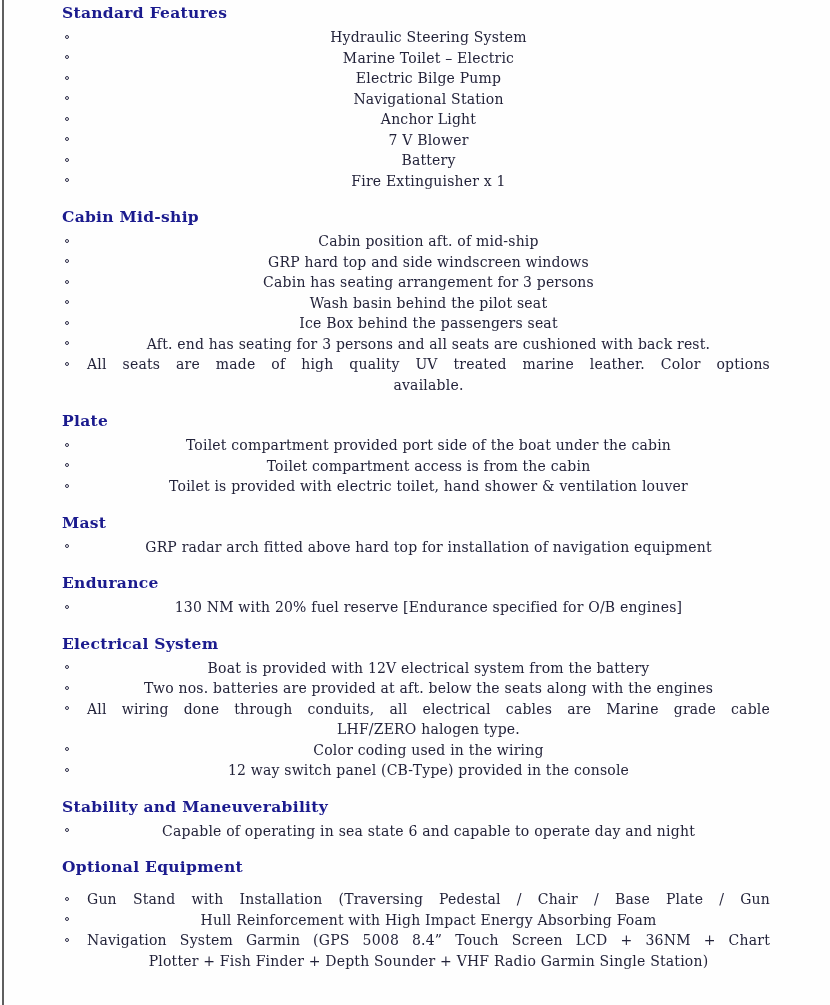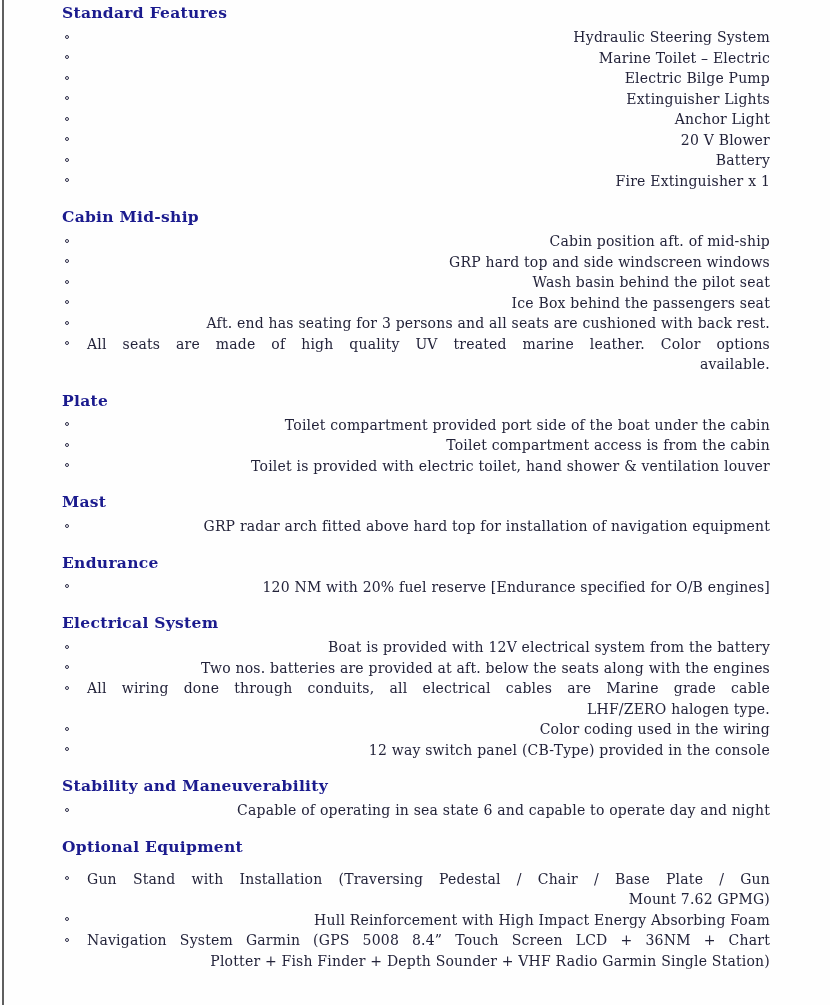--- a/index.html
+++ b/index.html
@@ -61,21 +61,21 @@
     border:1.5px solid var(--bullet);
     border-radius:50%;
     background:transparent;
   }
   .item-text{width:683px;}
   .line{
     font-size:14px;
     line-height:20.5px;
     letter-spacing:0.2px;
     color:var(--body);
-    text-align:right;
+    text-align:center;
   }
   .line.jf{
     text-align:justify;
     text-align-last:justify;
   }
 </style>
 </head>
 <body>
 
 <div class="page">
@@ -98,33 +98,33 @@
           </li>
           <li>
             <span class="bullet"></span>
             <div class="item-text">
               <div class="line">Electric Bilge Pump</div>
             </div>
           </li>
           <li>
             <span class="bullet"></span>
             <div class="item-text">
-              <div class="line">Extinguisher Lights</div>
+              <div class="line">Navigational Station</div>
             </div>
           </li>
           <li>
             <span class="bullet"></span>
             <div class="item-text">
               <div class="line">Anchor Light</div>
             </div>
           </li>
           <li>
             <span class="bullet"></span>
             <div class="item-text">
-              <div class="line">20 V Blower</div>
+              <div class="line">7 V Blower</div>
             </div>
           </li>
           <li>
             <span class="bullet"></span>
             <div class="item-text">
               <div class="line">Battery</div>
             </div>
           </li>
           <li>
             <span class="bullet"></span>
@@ -140,20 +140,26 @@
           <li>
             <span class="bullet"></span>
             <div class="item-text">
               <div class="line">Cabin position aft. of mid-ship</div>
             </div>
           </li>
           <li>
             <span class="bullet"></span>
             <div class="item-text">
               <div class="line">GRP hard top and side windscreen windows</div>
+            </div>
+          </li>
+          <li>
+            <span class="bullet"></span>
+            <div class="item-text">
+              <div class="line">Cabin has seating arrangement for 3 persons</div>
             </div>
           </li>
           <li>
             <span class="bullet"></span>
             <div class="item-text">
               <div class="line">Wash basin behind the pilot seat</div>
             </div>
           </li>
           <li>
             <span class="bullet"></span>
@@ -209,21 +215,21 @@
             </div>
           </li>
         </ul>
       </section>
       <section>
         <h2>Endurance</h2>
         <ul>
           <li>
             <span class="bullet"></span>
             <div class="item-text">
-              <div class="line">120 NM with 20% fuel reserve [Endurance specified for O/B engines]</div>
+              <div class="line">130 NM with 20% fuel reserve [Endurance specified for O/B engines]</div>
             </div>
           </li>
         </ul>
       </section>
       <section>
         <h2>Electrical System</h2>
         <ul>
           <li>
             <span class="bullet"></span>
             <div class="item-text">
@@ -268,21 +274,20 @@
           </li>
         </ul>
       </section>
       <section>
         <h2>Optional Equipment</h2>
         <ul class="gap-top">
           <li>
             <span class="bullet"></span>
             <div class="item-text">
               <div class="line jf">Gun Stand with Installation (Traversing Pedestal / Chair / Base Plate / Gun</div>
-              <div class="line">Mount 7.62 GPMG)</div>
             </div>
           </li>
           <li>
             <span class="bullet"></span>
             <div class="item-text">
               <div class="line">Hull Reinforcement with High Impact Energy Absorbing Foam</div>
             </div>
           </li>
           <li>
             <span class="bullet"></span>

